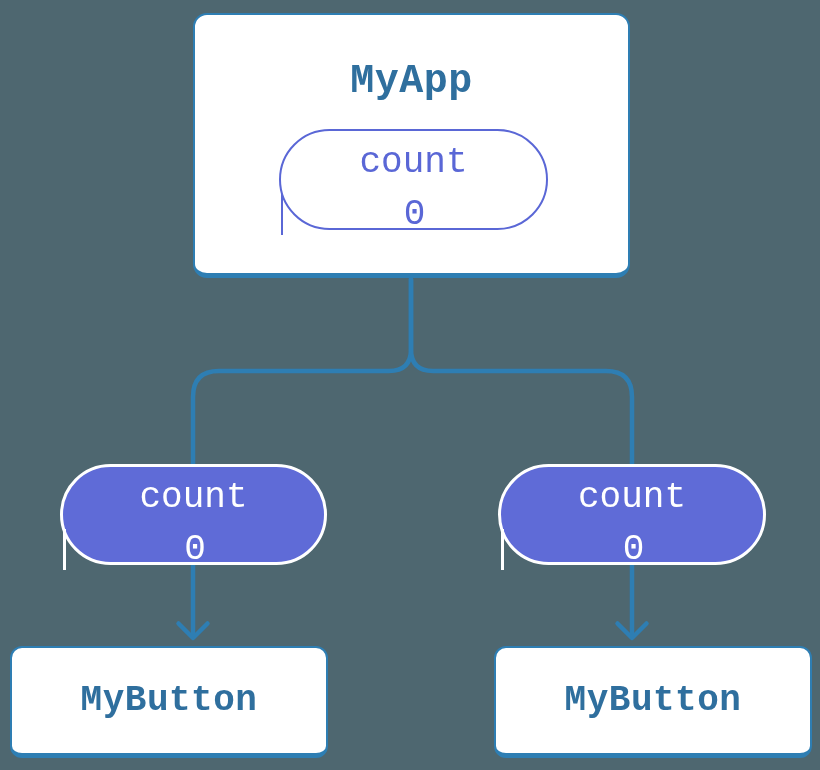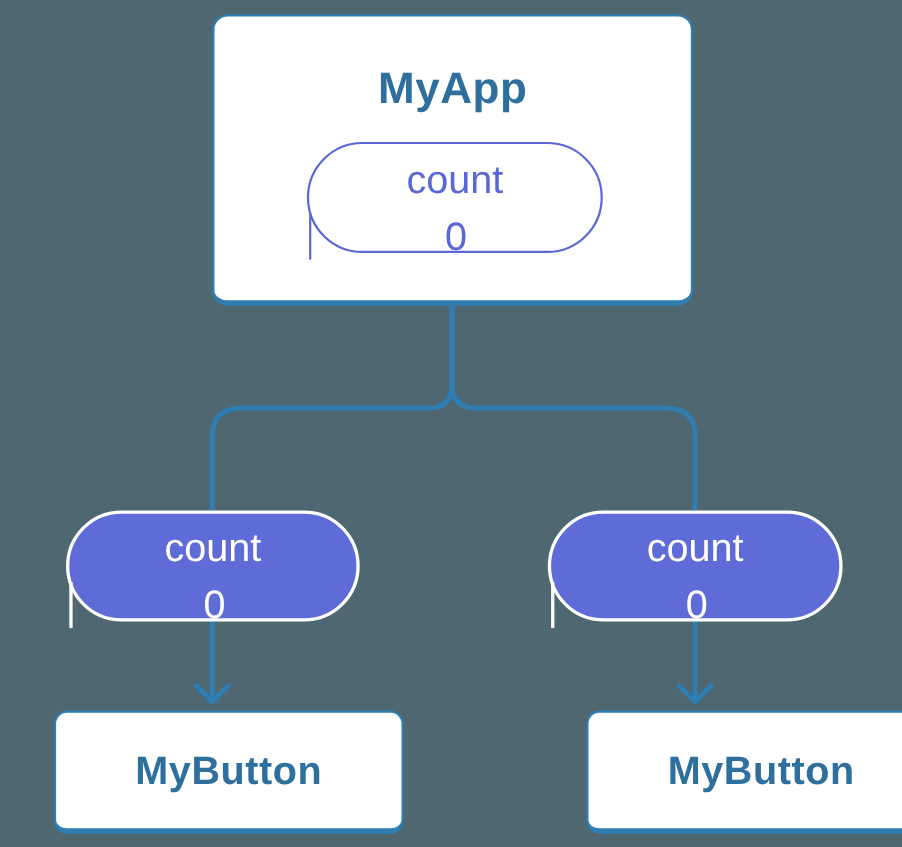--- a/index.html
+++ b/index.html
@@ -17,20 +17,21 @@
   body {
     font-family: "Liberation Sans", "DejaVu Sans", sans-serif;
     background: var(--background);
     overflow: hidden;
   }
   .canvas {
     position: relative;
     width: 820px;
     height: 770px;
     background: var(--background);
+    font-family: Liberation Mono, monospace;
   }
   .connectors {
     position: absolute;
     inset: 0;
     z-index: 1;
   }
   .node {
     position: absolute;
     background: var(--node-fill);
     border: 2px solid var(--node-border);
@@ -85,21 +86,20 @@
     font-weight: 400;
   }
   .pill-label { flex: 0 0 65%; }
   .pill-value { flex: 1 1 35%; }
   .button-node {
     width: 318px; height: 112px;
     border-radius: 12px;
     display: flex;
     align-items: center;
     justify-content: center;
-    margin-left: 39px;
   }
   .button-node-left  { left: 10px;  top: 646px; }
   .button-node-right { left: 494px; top: 646px; }
   .button-title {
     font-size: 36px;
     font-weight: 600;
     letter-spacing: 0.5px;
     color: var(--heading-text);
   }
 </style>

